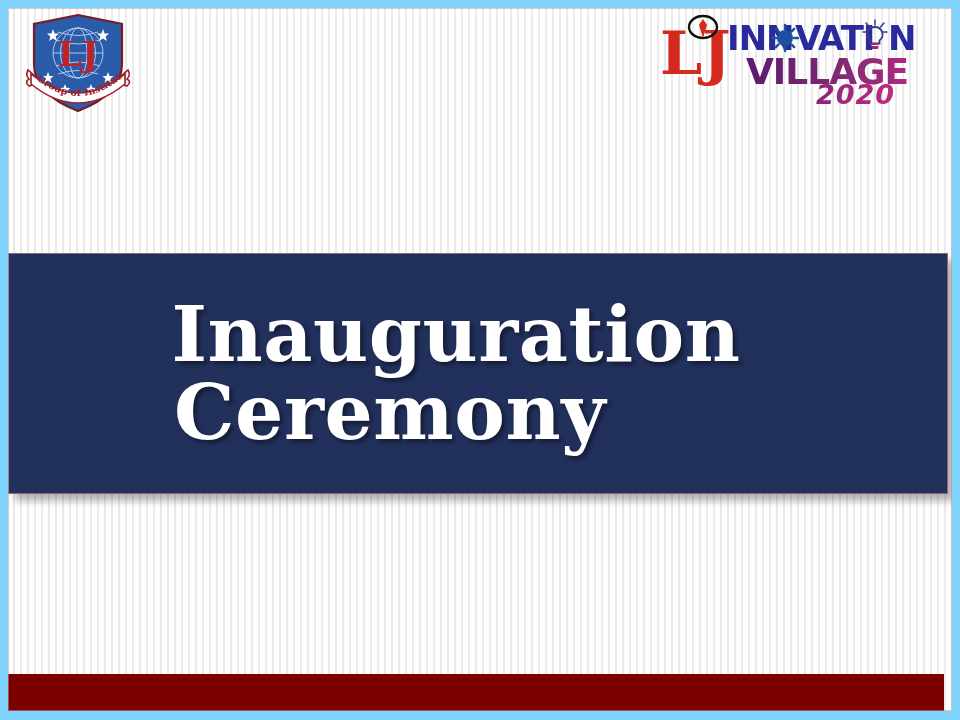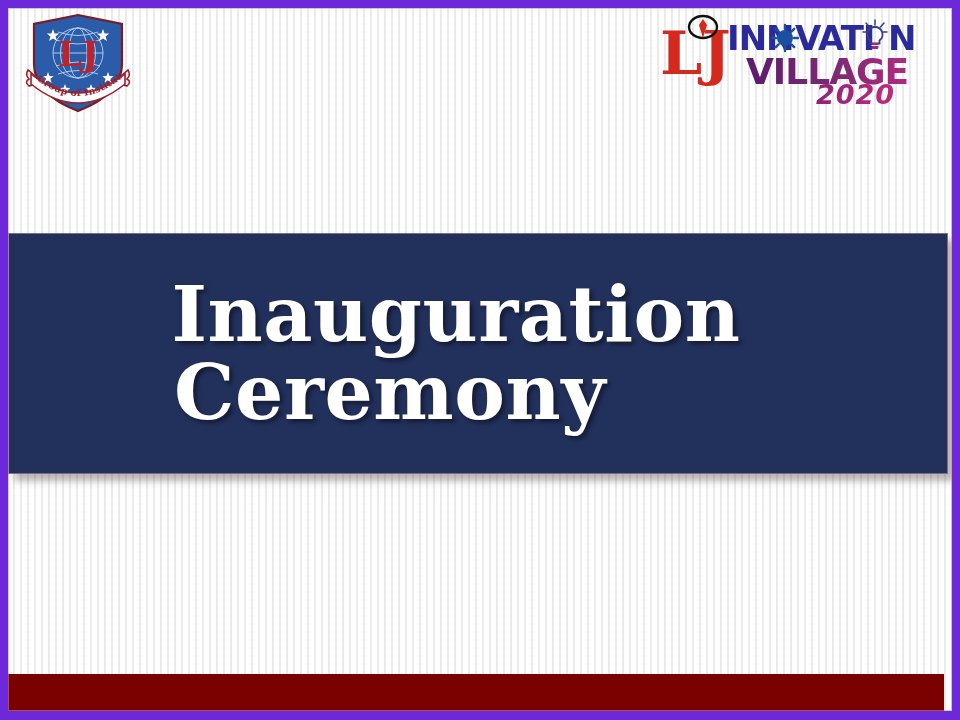--- a/index.html
+++ b/index.html
@@ -9,21 +9,21 @@
     width:960px; height:720px;
     overflow:hidden;
     background:#7a0000;
     font-family:"Liberation Serif", serif;
   }
 
   
   .slide{
     position:relative;
     width:960px; height:720px;
-    background:#6d28d9;   
+    background:#7dd3fc;   
   }
 
   
   .canvas{
     position:absolute;
     left:8px; top:8px; right:8px; bottom:9px;
     background-color:#f7f7f7;
     background-image:
       repeating-linear-gradient(90deg,
         rgba(255,255,255,.95) 0px, rgba(255,255,255,.95) 5px,
@@ -52,21 +52,21 @@
   
   .iv-logo{
     position:absolute; right:8px; top:4px;
     width:286px; height:92px;
   }
   .iv-logo svg{ display:block; width:286px; height:92px; }
 
   
   .title-banner{
     position:absolute;
-    left:0px; top:225px;
+    left:0px; top:245px;
     width:940px; height:241px;
     background:#22305c;
     border:1px solid rgba(190,150,150,.6);
     box-shadow:7px 7px 7px rgba(80,60,60,.38);
     display:flex;
     flex-direction:column;
     align-items:center;
     justify-content:center;
   }
   .title-line{

